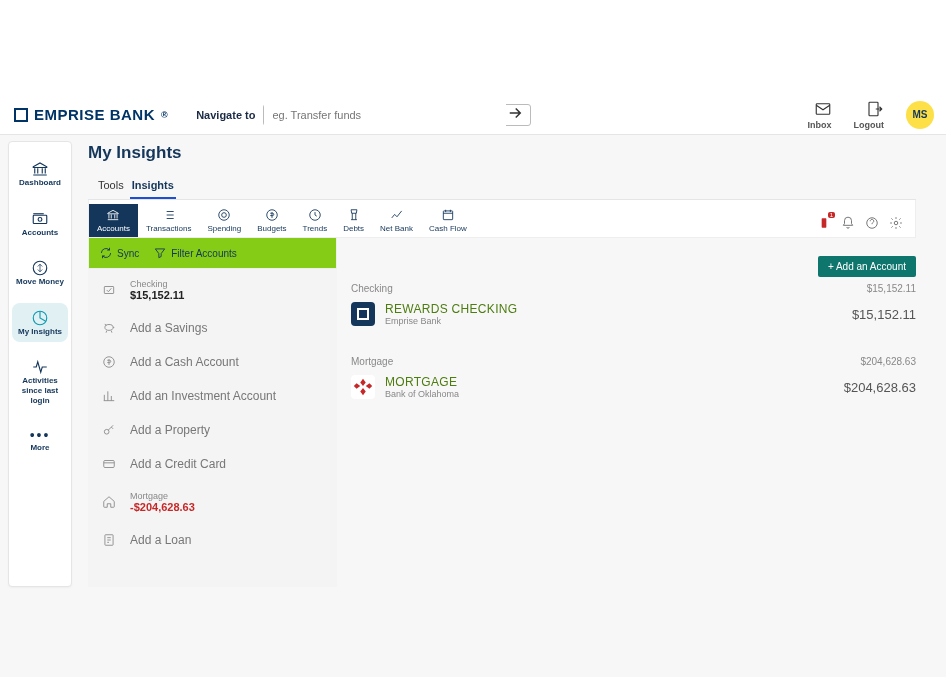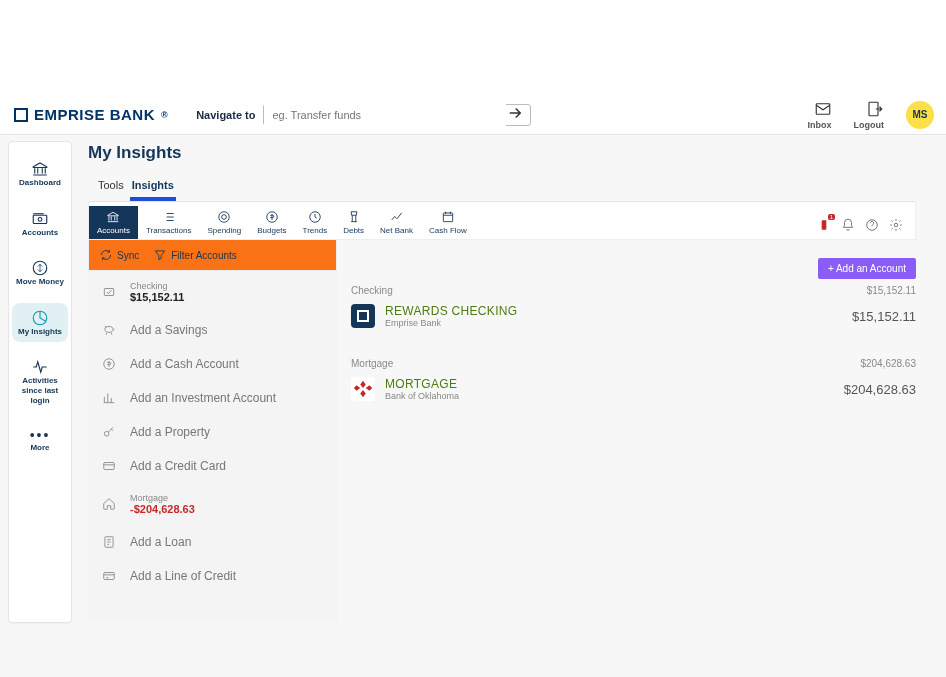--- a/index.html
+++ b/index.html
@@ -34,56 +34,56 @@
   .main { flex:1; padding: 8px 30px 0 16px; }
 
   .breadcrumb { font-size: 10px; color:#14365a; margin-bottom: 6px;}
   .breadcrumb .crumb { font-weight:600;}
   .breadcrumb .sep { margin: 0 4px; color:#999;}
 
   h1.page-title { font-size: 17px; font-weight:800; color:#14365a; margin-bottom: 10px;}
 
   .tabs { border-bottom: 1px solid #e5e5e5; display:flex; gap: 4px; padding-left: 8px;}
   .tab { font-size: 11px; padding: 6px 2px; color:#333; cursor:pointer;}
-  .tab.active { color:#14365a; font-weight:800; border-bottom: 4px solid #1d4ed8; }
+  .tab.active { color:#14365a; font-weight:800; border-bottom: 2px solid #1d4ed8; }
 
   .toolbar { background:#fff; border:1px solid #eee; border-top:none; display:flex; align-items:flex-end; padding: 4px 8px 0 0;}
   .toolbar-left { display:flex; }
   .tb-item { display:flex; flex-direction:column; align-items:center; padding: 4px 8px; cursor:pointer; gap:2px;}
   .tb-item .lbl { font-size: 8px; color:#14365a;}
   .tb-item.active { background:#14365a; color:#fff;}
   .tb-item.active .lbl { color:#fff;}
   .tb-item svg { color:#14365a; }
   .tb-item.active svg { color:#fff; }
   .toolbar-right { margin-left:auto; display:flex; align-items:center; gap:10px; padding-bottom:4px; padding-right:4px;}
   .toolbar-right .dot { font-size:12px; color:#555; position:relative;}
   .badge-dot { position:absolute; top:-4px; right:-4px; background:#c62828; color:#fff; font-size:6px; padding:0 2px; border-radius:2px;}
 
   .content-row { display:flex; margin-top:0; }
   .side-col { width: 249px; }
   .detail-col { flex:1; padding: 10px 0 0 14px;}
 
-  .side-actions { background:#f97316; display:flex; align-items:flex-end; gap: 14px; padding: 8px 10px; border:1px solid #eee; border-top:none;}
+  .side-actions { background:#84cc16; display:flex; align-items:flex-end; gap: 14px; padding: 8px 10px; border:1px solid #eee; border-top:none;}
   .side-actions .act { display:flex; align-items:center; gap:4px; font-size:10px; color:#14365a; cursor:pointer;}
   .side-actions svg { color:#14365a;}
 
   .all-accounts { background: repeating-linear-gradient(45deg, #222 0 3px, #2d2d2d 3px 6px); color:#fff; padding: 9px 12px; font-size:11px; font-weight:800; letter-spacing:0.5px; display:flex; align-items:center; gap:8px;}
   .all-accounts svg { color:#fff;}
 
   .side-list { background:#f4f4f4; padding-bottom: 30px;}
   .side-item { display:flex; align-items:center; gap:12px; padding: 10px 12px; cursor:pointer;}
   .side-item .icon-wrap { width:18px; display:flex; justify-content:center; color:#888;}
   .side-item .txt { flex:1;}
   .side-item .lbl { font-size:9px; color:#888;}
   .side-item .val { font-size:11px; color:#222; font-weight:700;}
   .side-item .add { font-size:12px; color:#777;}
   .side-item .neg { color:#c62828; font-weight:700; font-size:11px;}
 
   .add-account-row { display:flex; justify-content:flex-end; padding: 8px 0 6px 0;}
-  .add-account-btn { background:#8b5cf6; color:#fff; font-size:10px; padding: 5px 10px; border:none; border-radius:2px; cursor:pointer;}
+  .add-account-btn { background:#0f766e; color:#fff; font-size:10px; padding: 5px 10px; border:none; border-radius:2px; cursor:pointer;}
 
   .cat-row { display:flex; justify-content:space-between; font-size:10px; color:#888; margin-bottom:4px;}
   .acct-row { display:flex; align-items:center; gap:10px; padding: 4px 0 16px 0;}
   .acct-logo { width:24px; height:24px; border-radius:4px; display:flex; align-items:center; justify-content:center; flex-shrink:0;}
   .acct-info { flex:1;}
   .acct-name { font-size:12px; color:#4d7c0f; letter-spacing:0.3px;}
   .acct-bank { font-size:9px; color:#888;}
   .acct-bal { font-size:13px; color:#555;}
 
   svg.ico { width:14px; height:14px; }
@@ -353,29 +353,20 @@
           </div>
           <div class="side-item">
             <div class="icon-wrap">
                 <svg class="ico" viewBox="0 0 24 24" fill="none" stroke="currentColor" stroke-width="1.5">
                   <rect x="5" y="3" width="14" height="18" rx="1"></rect>
                   <path d="M9 8h6M9 12h6M9 16h3"></path>
                 </svg>
               </div>
             <div class="txt add">Add a Loan</div>
           </div>
-          <div class="side-item">
-            <div class="icon-wrap">
-                <svg class="ico" viewBox="0 0 24 24" fill="none" stroke="currentColor" stroke-width="1.5">
-                  <rect x="3" y="6" width="18" height="12" rx="2"></rect>
-                  <path d="M3 10h18M7 15h4"></path>
-                </svg>
-              </div>
-            <div class="txt add">Add a Line of Credit</div>
-          </div>
         </div>
       </div>
 
       <div class="detail-col">
         <div class="add-account-row">
           <button class="add-account-btn">+ Add an Account</button>
         </div>
 
         <div class="cat-row">
           <span>Checking</span>

